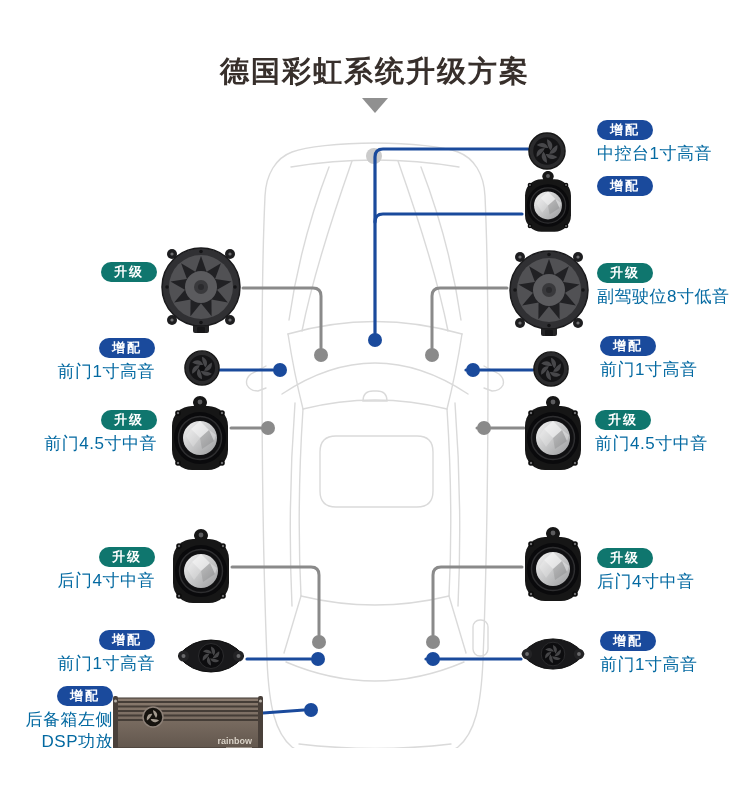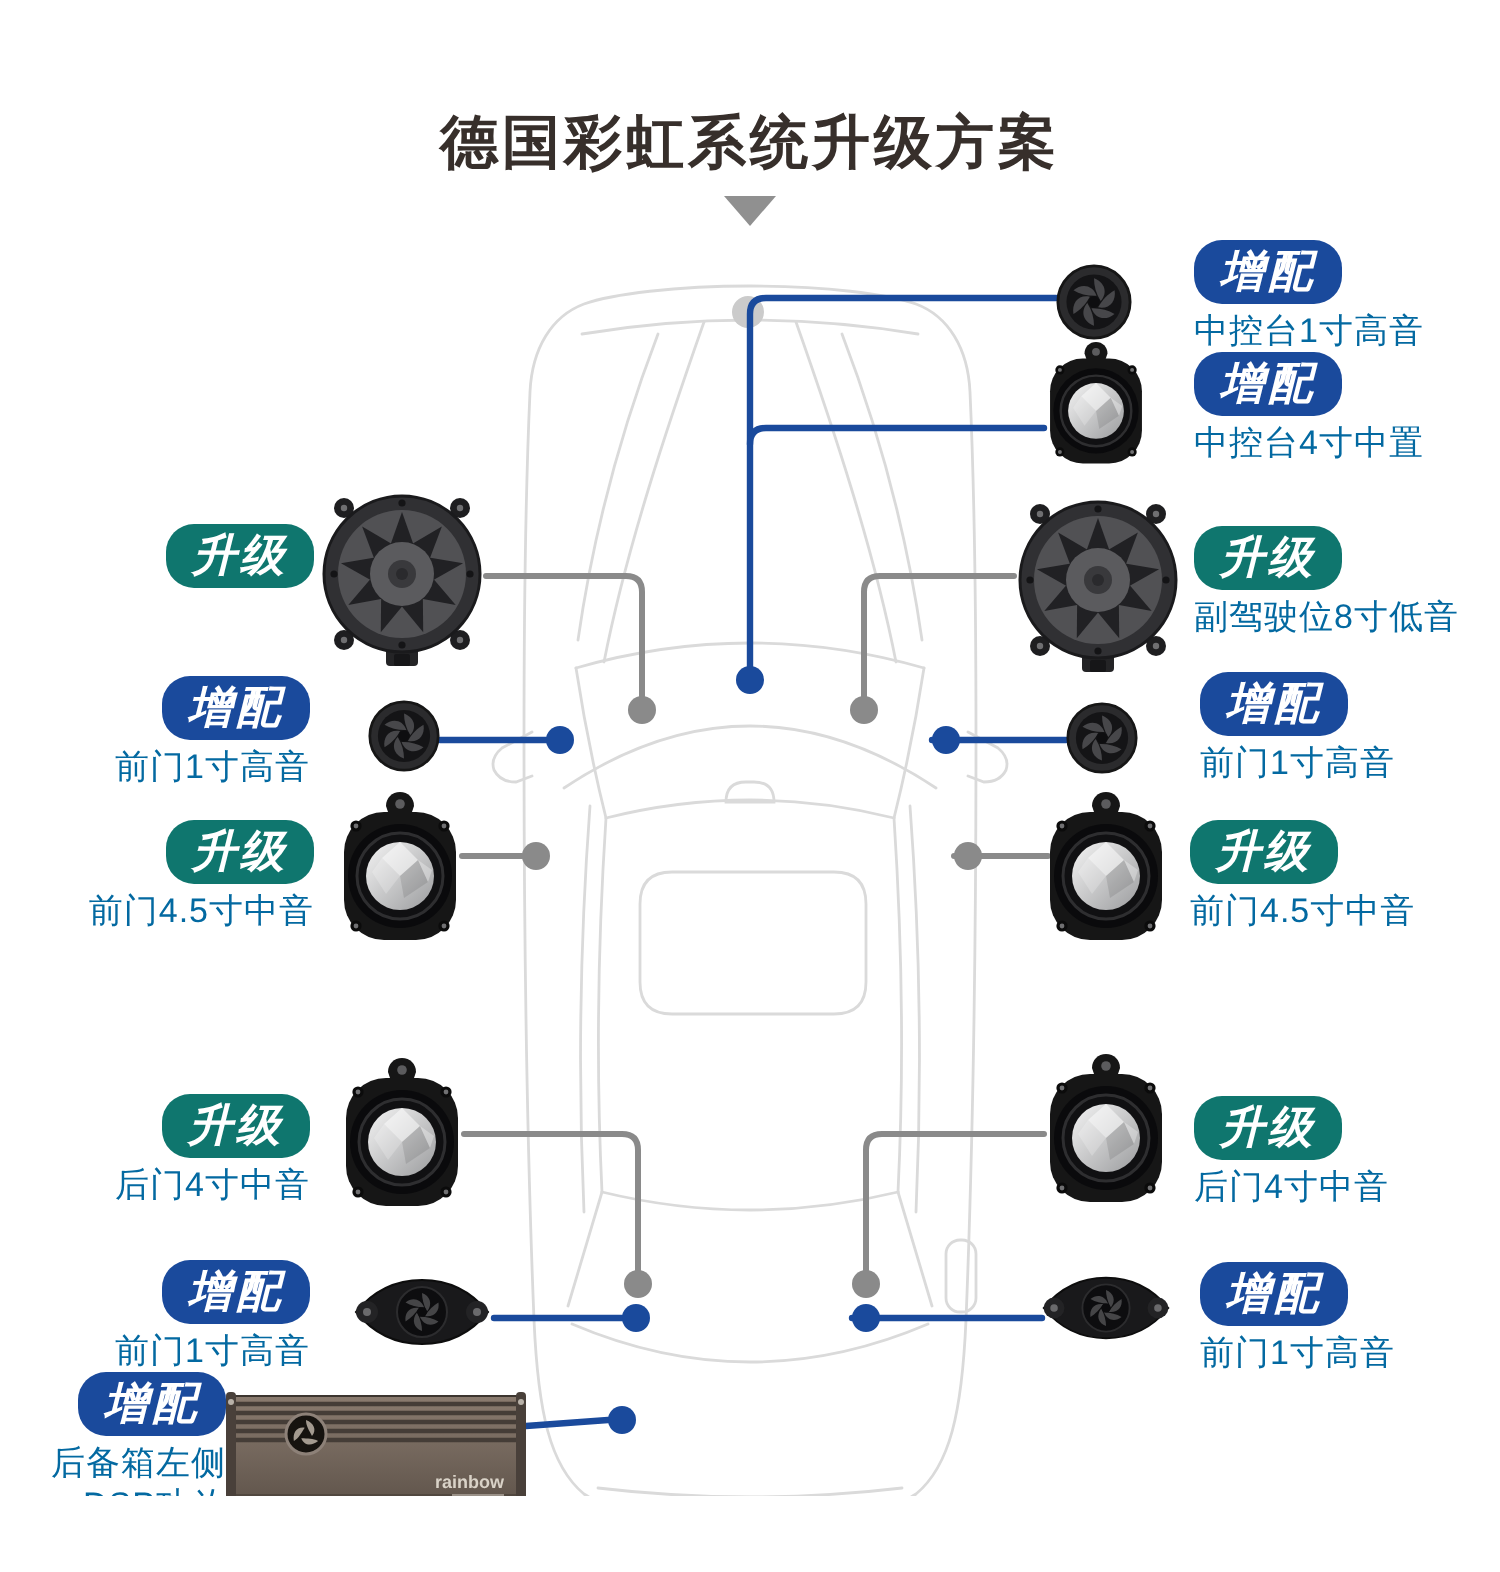--- a/index.html
+++ b/index.html
@@ -18,21 +18,21 @@
     border-top:15px solid #909090;
   }
   #diagram,.spk,.amp{position:absolute;}
   #diagram{left:0;top:0;z-index:1;}
   .spk,.amp{z-index:2;}
   .item{position:absolute;z-index:3;}
   .item.lft{text-align:right;}
   .item.rgt{text-align:left;}
   .badge{
     display:inline-block;padding:2px 13px;border-radius:14px;
-    font-size:22px;font-weight:bold;color:#ffffff;letter-spacing:2px;line-height:1.25;font-style:italic;
+    font-size:13px;font-weight:bold;color:#ffffff;letter-spacing:2px;line-height:1.25;
   }
   .badge.blue{background:#1a4a9c;}
   .badge.gray{background:#0f766e;}
   .label{
     font-size:17px;color:#0369a1;margin-top:3px;letter-spacing:0.5px;
     white-space:nowrap;line-height:1.25;
   }
 </style>
 </head>
 <body>
@@ -295,21 +295,20 @@
     <div class="label">后备箱左侧</div>
     <div class="label" style="margin-top:0">DSP功放</div>
   </div>
 
   <div class="item rgt" style="left:597px;top:120px">
     <span class="badge blue">增配</span>
     <div class="label">中控台1寸高音</div>
   </div>
   <div class="item rgt" style="left:597px;top:176px">
     <span class="badge blue">增配</span>
-    <div class="label">中控台4寸中置</div>
   </div>
   <div class="item rgt" style="left:597px;top:263px">
     <span class="badge gray">升级</span>
     <div class="label">副驾驶位8寸低音</div>
   </div>
   <div class="item rgt" style="left:600px;top:336px">
     <span class="badge blue">增配</span>
     <div class="label">前门1寸高音</div>
   </div>
   <div class="item rgt" style="left:595px;top:410px">

